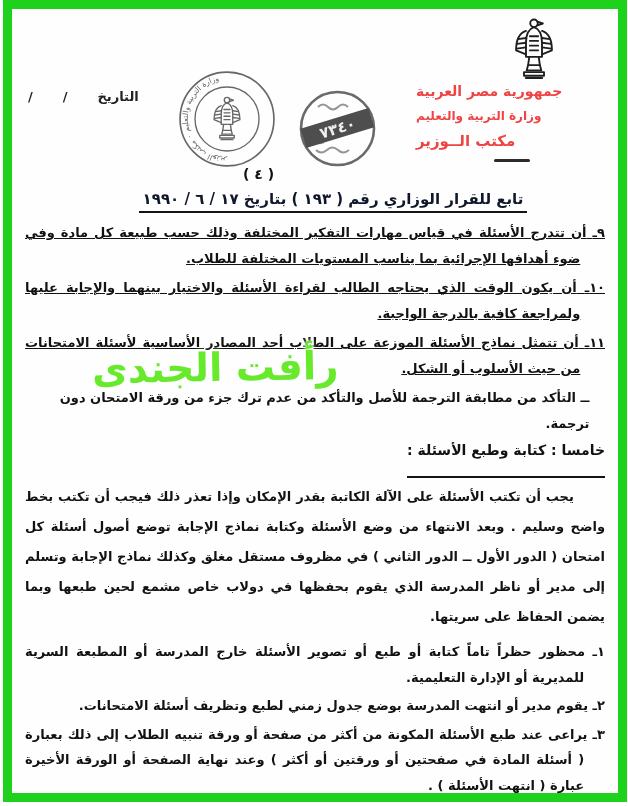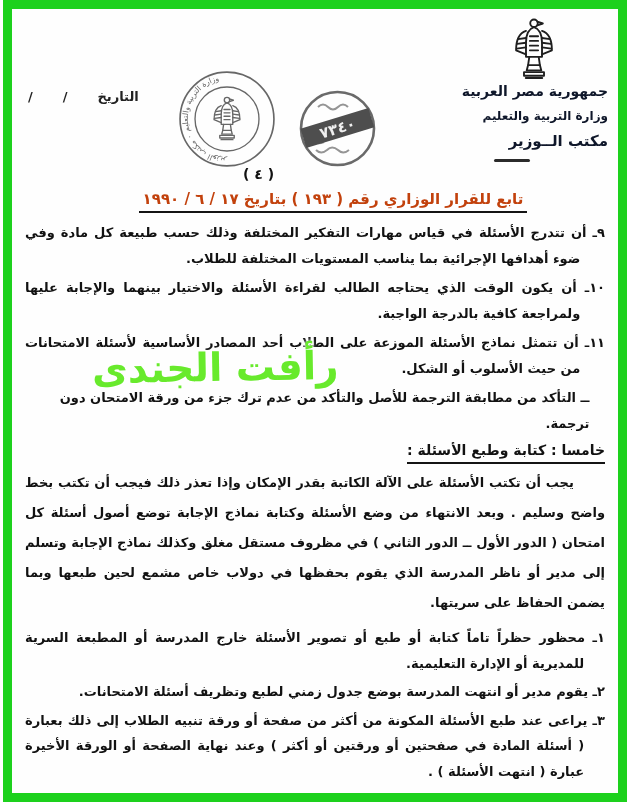--- a/index.html
+++ b/index.html
@@ -4,40 +4,40 @@
 <style>
   html,body{margin:0;padding:0;background:#ffffff;}
   .canvas{position:relative;width:628px;height:806px;background:#ffffff;overflow:hidden;
           font-family:"DejaVu Sans",sans-serif;}
   .page{position:absolute;left:3px;top:0;right:1px;bottom:4px;border:9px solid #1dd11d;
         background:#fefefe;overflow:hidden;}
   
   .date-line{position:absolute;left:16px;top:80px;display:flex;direction:rtl;gap:30px;
              font-size:13px;font-weight:700;color:#222;}
   .emblem{position:absolute;right:58px;top:6px;width:52px;height:66px;color:#1f1f1f;}
-  .org{position:absolute;right:10px;top:70px;width:192px;text-align:right;direction:rtl;
-       font-weight:800;color:#0f172a;}
+  .org{position:absolute;right:10px;top:70px;width:192px;text-align:left;direction:rtl;
+       font-weight:800;color:#ef4444;}
   .org div{line-height:25px;}
   .org-l1{font-size:14px;}
   .org-l2{font-size:12px;}
   .org-l3{font-size:15px;letter-spacing:1px;}
   .org-rule{width:36px;height:3px;background:#2b2b2b;margin:5px auto 0;border-radius:2px;}
   .seal{position:absolute;left:166px;top:61px;width:98px;height:98px;opacity:.85;}
   .stamp2{position:absolute;left:286px;top:80px;width:79px;height:79px;opacity:.9;}
   .pagenum{position:absolute;left:231px;top:157px;font-size:14px;font-weight:800;color:#111;}
   .title-wrap{position:absolute;top:180px;left:0;right:0;text-align:center;direction:rtl;}
   .title{display:inline-block;transform:translateX(18px);border-bottom:2px solid #141414;
-         padding:0 4px 3px;font-size:15px;font-weight:800;color:#c2410c;}
+         padding:0 4px 3px;font-size:15px;font-weight:800;color:#0f172a;}
   
   .bodytext{position:absolute;top:211px;right:13px;left:13px;direction:rtl;text-align:right;
             font-size:13px;font-weight:700;color:#121212;}
-  .item{line-height:26px;padding-right:1.9em;text-indent:-1.9em;margin-bottom:3px;text-align:justify;}
+  .item{line-height:26px;padding-right:1.9em;text-indent:-1.9em;margin-bottom:3px;text-align:justify;text-decoration:underline;}
   .sub{line-height:26px;padding-right:1.2em;margin-bottom:1px;}
   .sec{margin:5px 0 4px;}
-  .sec-h{display:inline-block;border-bottom:2px solid #141414;padding-bottom:4px;font-size:14px;}
+  .sec-h{display:inline-block;border-bottom:2px solid #141414;padding-bottom:18px;font-size:14px;}
   .para{margin:3px 0 7px;line-height:30px;text-indent:2.4em;text-align:justify;}
   .item2{line-height:25.5px;padding-right:1.6em;text-indent:-1.6em;margin-bottom:3px;text-align:justify;}
   .num{white-space:nowrap;}
   
   .watermark{position:absolute;left:80px;top:336px;z-index:6;direction:rtl;font-size:39px;
              font-weight:800;color:#68ea2c;letter-spacing:1px;transform:rotate(-1deg);
              text-shadow:0 0 3px rgba(255,255,255,.95),0 0 6px rgba(255,255,255,.8),1px 1px 0 #ffffff;}
   svg text{font-family:"DejaVu Sans",sans-serif;}
 </style>
 </head>

